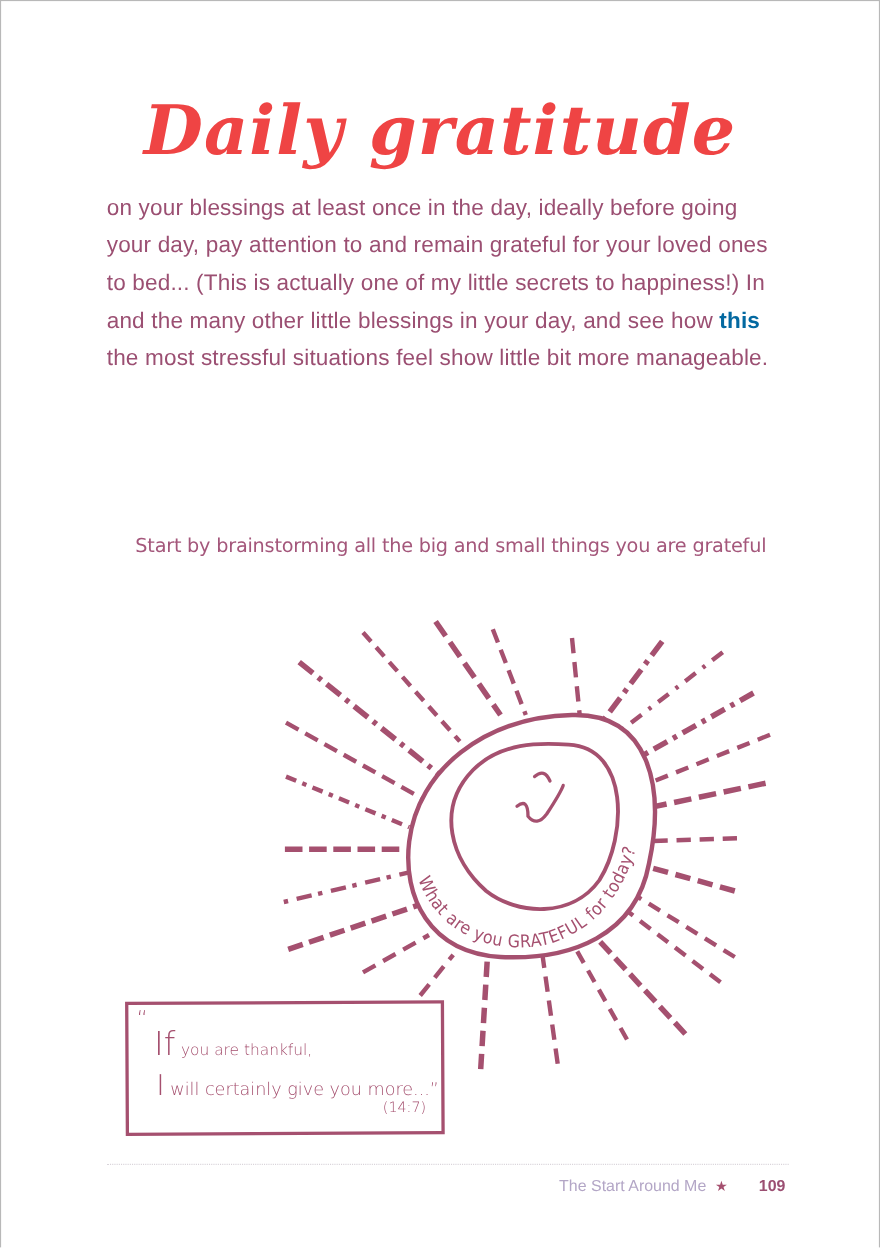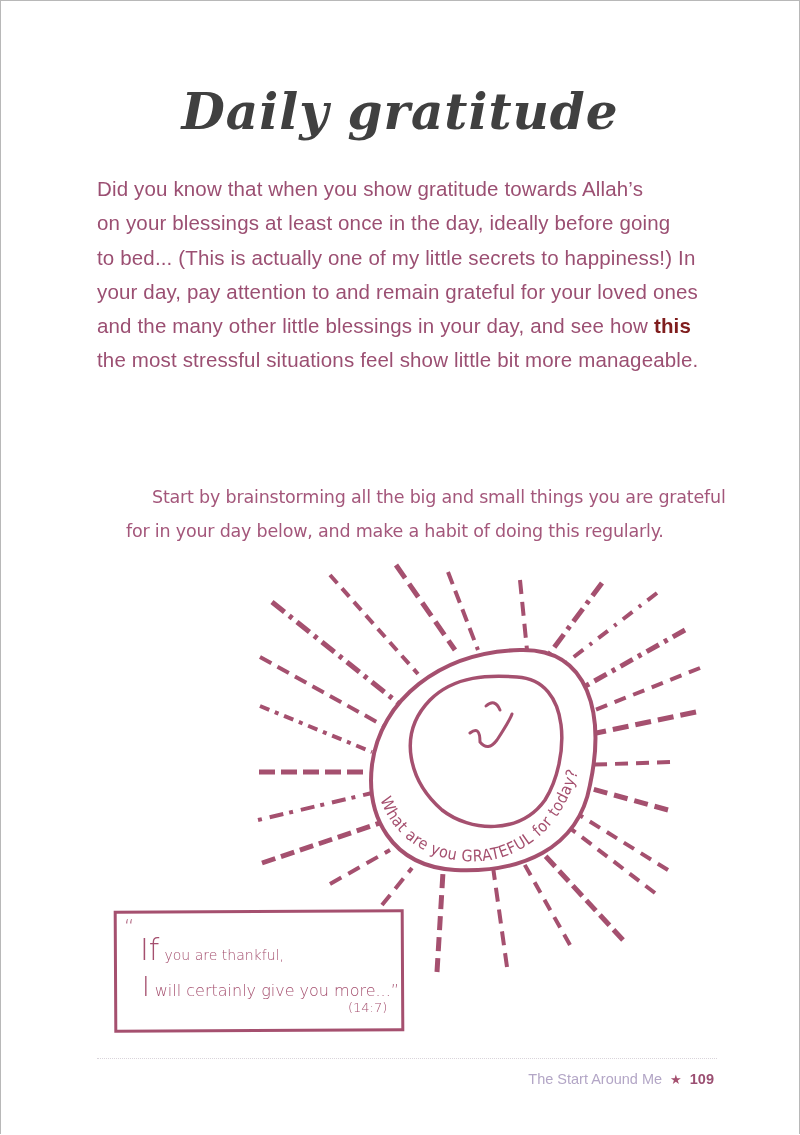--- a/index.html
+++ b/index.html
@@ -7,34 +7,34 @@
     width: 800px; height: 1135px; background: #ffffff; position: relative; overflow: hidden;
     font-family: "DejaVu Sans Condensed", "DejaVu Sans", sans-serif;
   }
   .page-frame {
     position: absolute; left: 0; top: 0; width: 798px; height: 1133px;
     border: 1px solid #b8b8b8; border-bottom: none; box-sizing: content-box;
   }
   .title {
     position: absolute; left: 0; top: 82px; width: 800px; text-align: center;
     font-family: "DejaVu Serif", serif; font-style: italic; font-weight: bold;
-    font-size: 50px; color: #404040; letter-spacing: 1px;
+    font-size: 62px; color: #ef4444; letter-spacing: 1px;
   }
   .body-text {
     position: absolute; left: 97px; top: 172px; width: 640px;
     font-family: "Liberation Sans Narrow", "Liberation Sans", sans-serif;
     font-size: 20.5px; line-height: 34.3px; color: #9b4f72;
     letter-spacing: 0.15px;
   }
   .body-text .line { display: block; white-space: nowrap; }
-  .highlight { color: #7f1d1d; font-weight: bold; text-align: right; }
+  .highlight { color: #0369a1; font-weight: bold; text-align: right; }
   .prompt-text {
     position: absolute; left: 97px; top: 480px; width: 640px;
     font-family: "DejaVu Sans", sans-serif; font-size: 17.5px; line-height: 34px;
-    color: #a4577b; letter-spacing: -0.2px; margin-left: 29px;
+    color: #a4577b; letter-spacing: -0.2px;
   }
   .prompt-text .line { display: block; white-space: nowrap; }
   .prompt-text .indent { padding-left: 26px; }
   .sun-svg { position: absolute; left: 0; top: 0; }
   .quote-box {
     position: absolute; left: 114px; top: 910px; width: 290px; height: 122px;
     border: 3px solid #a5506f; box-sizing: border-box; transform: rotate(-0.3deg);
   }
   .quote-line {
     position: absolute; font-family: "DejaVu Sans", sans-serif; color: #a5506f;
@@ -42,41 +42,39 @@
   }
   .footer-rule {
     position: absolute; left: 97px; top: 1058px; width: 620px; height: 0;
     border-top: 1px dotted #d9d4da;
   }
   .footer {
     position: absolute; right: 86px; top: 1071px; font-family: "Liberation Sans", sans-serif;
     font-size: 14.5px; color: #b3a6c6; white-space: nowrap;
   }
   .footer .star { color: #a5506f; margin: 0 4px; font-size: 13px; }
-  .footer .page-num { color: #9b4f72; font-weight: bold; }
+  .footer .page-num { color: #9b4f72; font-weight: bold; margin-left: 20px; }
 </style>
 </head>
 <body>
 
 <div class="page-frame"></div>
 
 <div class="title">Daily gratitude</div>
 
 <div class="body-text">
-  <span class="line">Did you know that when you show gratitude towards Allah’s</span>
   <span class="line">on your blessings at least once in the day, ideally before going</span>
+  <span class="line">your day, pay attention to and remain grateful for your loved ones</span>
   <span class="line">to bed... (This is actually one of my little secrets to happiness!) In</span>
-  <span class="line">your day, pay attention to and remain grateful for your loved ones</span>
   <span class="line"><span>and the many other little blessings in your day, and see how </span><span class="highlight">this</span></span>
   <span class="line">the most stressful situations feel show little bit more manageable.</span>
 </div>
 
 <div class="prompt-text">
   <span class="line indent">Start by brainstorming all the big and small things you are grateful</span>
-  <span class="line">for in your day below, and make a habit of doing this regularly.</span>
 </div>
 
 <svg class="sun-svg" width="800" height="1135" viewBox="0 0 800 1135">
   <g stroke="#a5506f" stroke-linecap="butt" fill="none">
 
     <line x1="396" y1="565" x2="455" y2="650" stroke-width="5" stroke-dasharray="16 7"></line>
     <line x1="330" y1="575" x2="418" y2="674" stroke-width="4" stroke-dasharray="11 7"></line>
     <line x1="272" y1="602" x2="398" y2="703" stroke-width="5" stroke-dasharray="16 6 4 6"></line>
     <line x1="260" y1="657" x2="384" y2="726" stroke-width="4" stroke-dasharray="13 7"></line>
     <line x1="260" y1="706" x2="372" y2="752" stroke-width="4" stroke-dasharray="10 6 4 6"></line>

